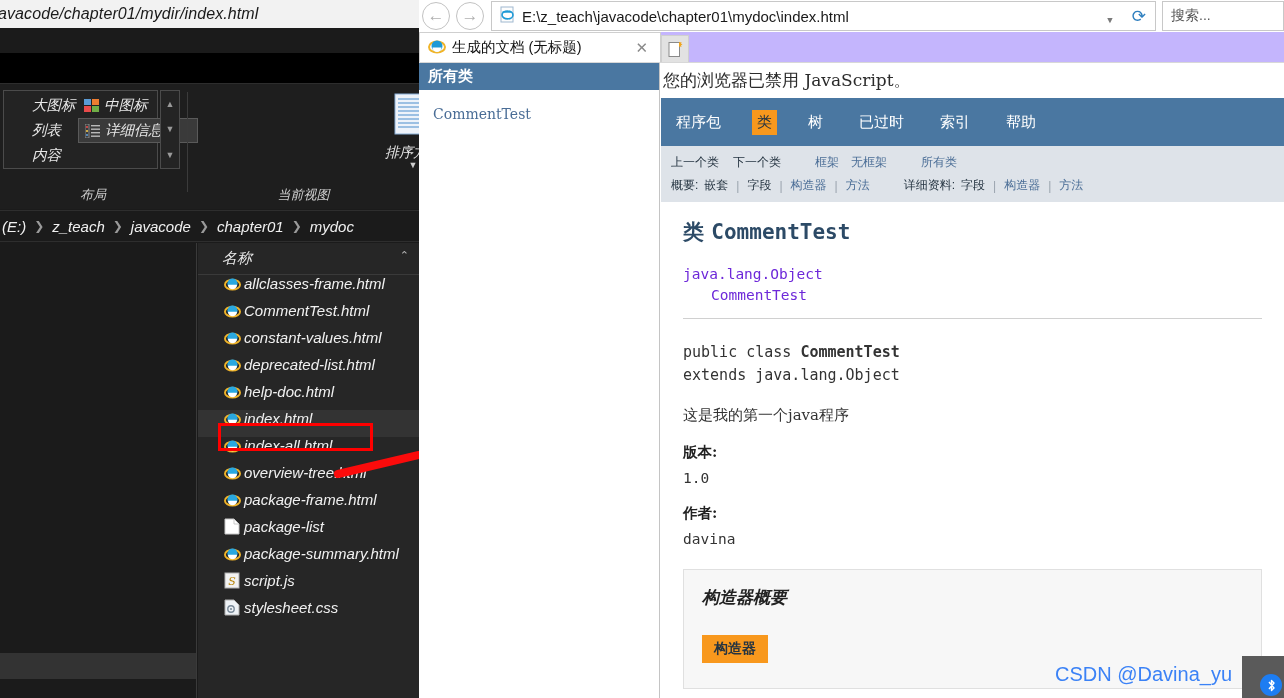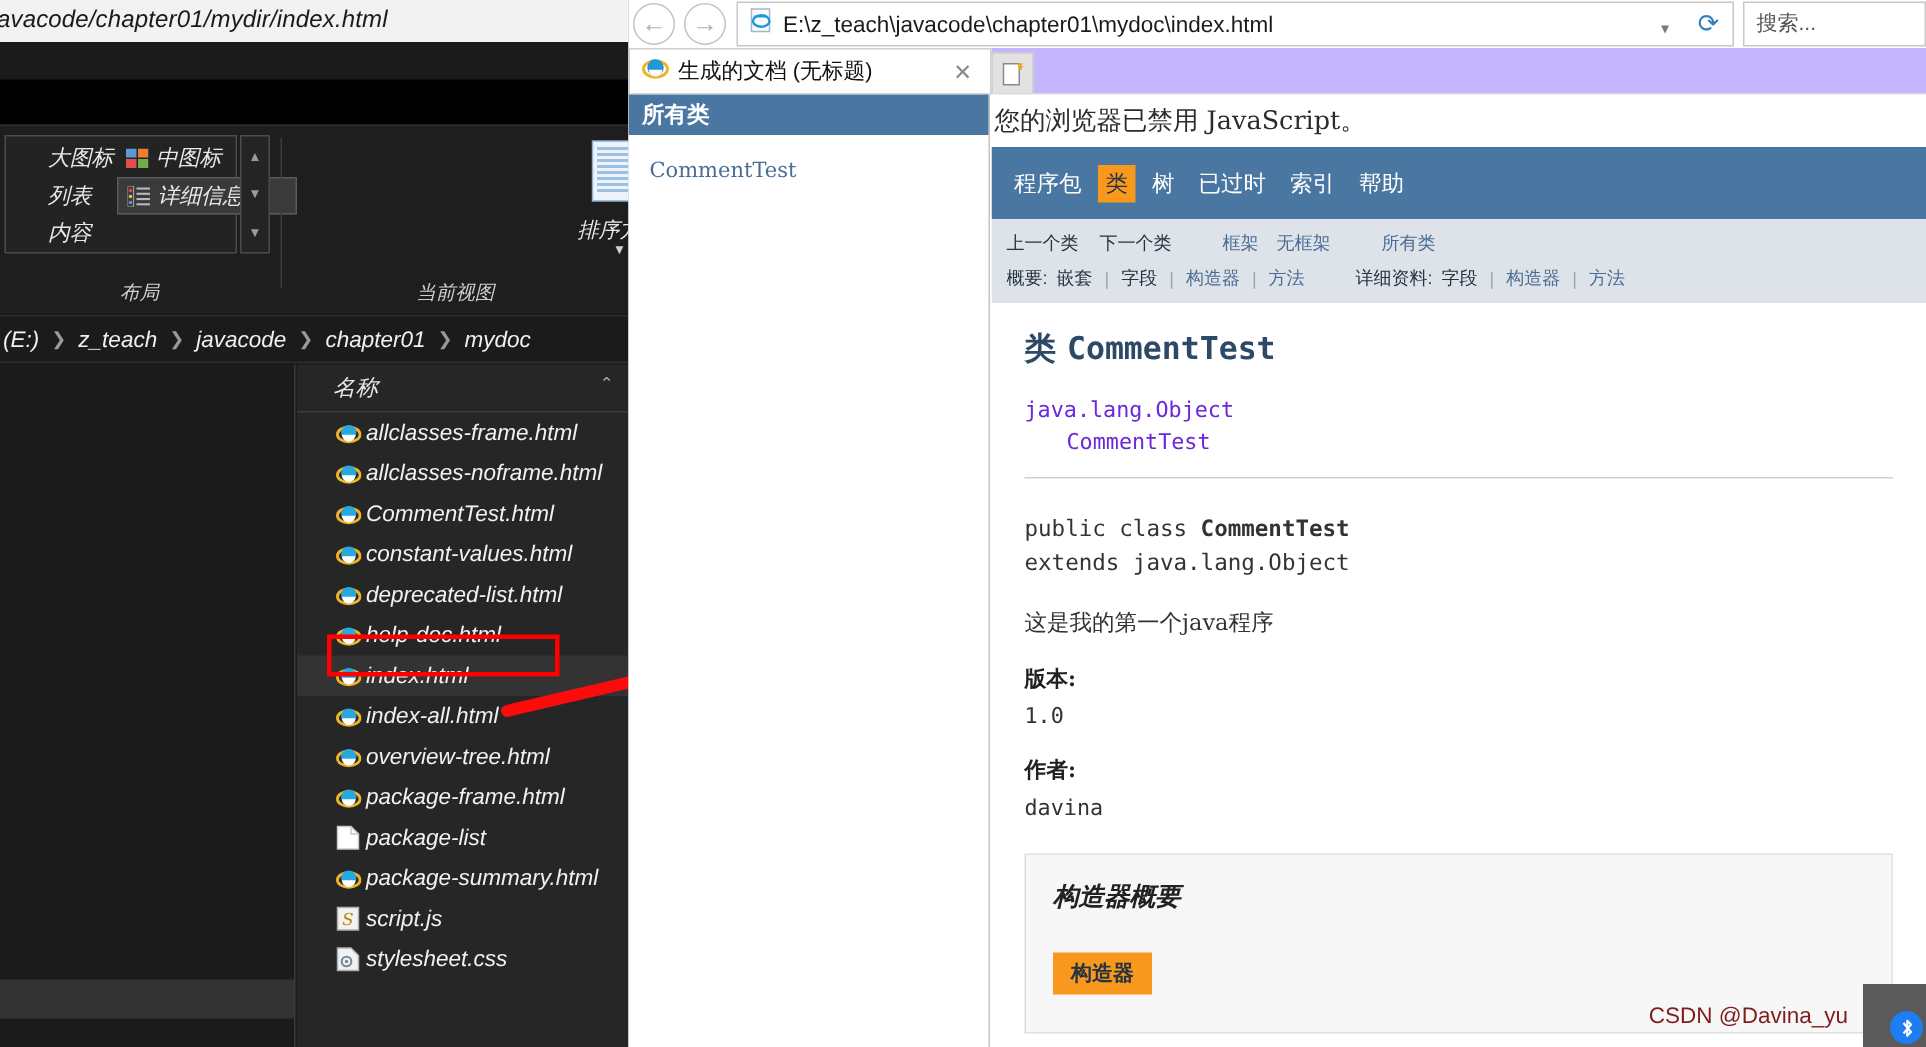--- a/index.html
+++ b/index.html
@@ -94,21 +94,21 @@
     background: #262626;
   }
   .fl-header {
     position: relative; height: 32px; border-bottom: 1px solid #3a3a3a;
     display: flex; align-items: center;
   }
   .fl-header .ttl { font-size: 15px; color: #e8e8e8; margin-left: 24px; }
   .fl-header .sortcar { position: absolute; right: 10px; top: 6px; font-size: 11px; color: #b5b5b5; }
   .fl-rows { position: relative; }
   .fl-row {
-    height: 27px; display: flex; align-items: center;
+    height: 27px; display: flex; align-items: flex-start;
     font-size: 15px; color: #f1f1f1; white-space: nowrap; padding-left: 22px;
   }
   .fl-row .fi { width: 24px; display:inline-flex; justify-content:center; align-items:center; }
   .fl-row.selected { background: #333333; }
   .fl-sel-outline {
     position: absolute; left: 20px; top: 180px; width: 155px; height: 28px;
     border: 3px solid #ff0000; pointer-events: none;
   }
 
   
@@ -190,21 +190,21 @@
   .jd-right {
     position: absolute; left: 242px; top: 63px; width: 623px; height: 635px;
     background: #ffffff; overflow: hidden;
   }
   .jsnote {
     padding: 6px 0 6px 2px; font-size: 17px; color: #2b2b2b;
     font-family: "DejaVu Serif", serif;
   }
   .jd-topnav {
     background: #4a77a1; height: 48px; display: flex; align-items: center;
-    padding-left: 10px; gap: 6px;
+    padding-left: 10px; gap: 26px;
   }
   .jd-topnav a {
     color: #ffffff; font-size: 15px; text-decoration: none; padding: 3px 5px;
   }
   .jd-topnav a.active { background: #f8981d; color: #253441; font-weight: normal; }
   .jd-subnav {
     background: #dee3e9; font-size: 12px; color: #253441;
     padding: 5px 0 5px 10px;
   }
   .jd-subnav .line { display: flex; align-items: center; padding: 3px 0; white-space: nowrap; }
@@ -236,21 +236,21 @@
     font-size: 17px; color: #222;
   }
   .ctor-tab {
     margin-top: 26px; display: inline-block; background: #f8981d;
     color: #253441; font-weight: bold; font-size: 14px;
     padding: 5px 12px; font-family: "DejaVu Serif", serif;
   }
 
   .watermark {
     position: absolute; right: 52px; bottom: 12px;
-    font-size: 15px; color: #7f1d1d; font-family: "Liberation Sans", sans-serif;
+    font-size: 20px; color: #3b82f6; font-family: "Liberation Sans", sans-serif;
   }
   .bt-tray {
     position: absolute; right: 0px; bottom: 0px; width: 42px; height: 42px;
     background: #5a5a5a; display: flex; align-items: center; justify-content: center;
   }
   .bt-badge {
     position: absolute; right: 2px; bottom: 2px; width: 22px; height: 22px;
     border-radius: 50%; background: #1d7df2; color: #fff;
     display: flex; align-items: center; justify-content: center; font-size: 14px;
   }
@@ -386,30 +386,20 @@
             <span>allclasses-frame.html</span>
           </div>
           <div class="fl-row">
             <span class="fi">
               <svg width="17" height="17" viewBox="0 0 18 18">
       <ellipse cx="9" cy="10.2" rx="8" ry="5.2" fill="none" stroke="#f0b429" stroke-width="2"></ellipse>
       <circle cx="9" cy="9" r="5.4" fill="#29a8e0"></circle>
       <path d="M4.2 10.4 h9.6 a4.8 4.8 0 0 1 -9.6 0" fill="#ffffff"></path>
     </svg>
             </span>
-            <span>allclasses-noframe.html</span>
-          </div>
-          <div class="fl-row">
-            <span class="fi">
-              <svg width="17" height="17" viewBox="0 0 18 18">
-      <ellipse cx="9" cy="10.2" rx="8" ry="5.2" fill="none" stroke="#f0b429" stroke-width="2"></ellipse>
-      <circle cx="9" cy="9" r="5.4" fill="#29a8e0"></circle>
-      <path d="M4.2 10.4 h9.6 a4.8 4.8 0 0 1 -9.6 0" fill="#ffffff"></path>
-    </svg>
-            </span>
             <span>CommentTest.html</span>
           </div>
           <div class="fl-row">
             <span class="fi">
               <svg width="17" height="17" viewBox="0 0 18 18">
       <ellipse cx="9" cy="10.2" rx="8" ry="5.2" fill="none" stroke="#f0b429" stroke-width="2"></ellipse>
       <circle cx="9" cy="9" r="5.4" fill="#29a8e0"></circle>
       <path d="M4.2 10.4 h9.6 a4.8 4.8 0 0 1 -9.6 0" fill="#ffffff"></path>
     </svg>
             </span>

